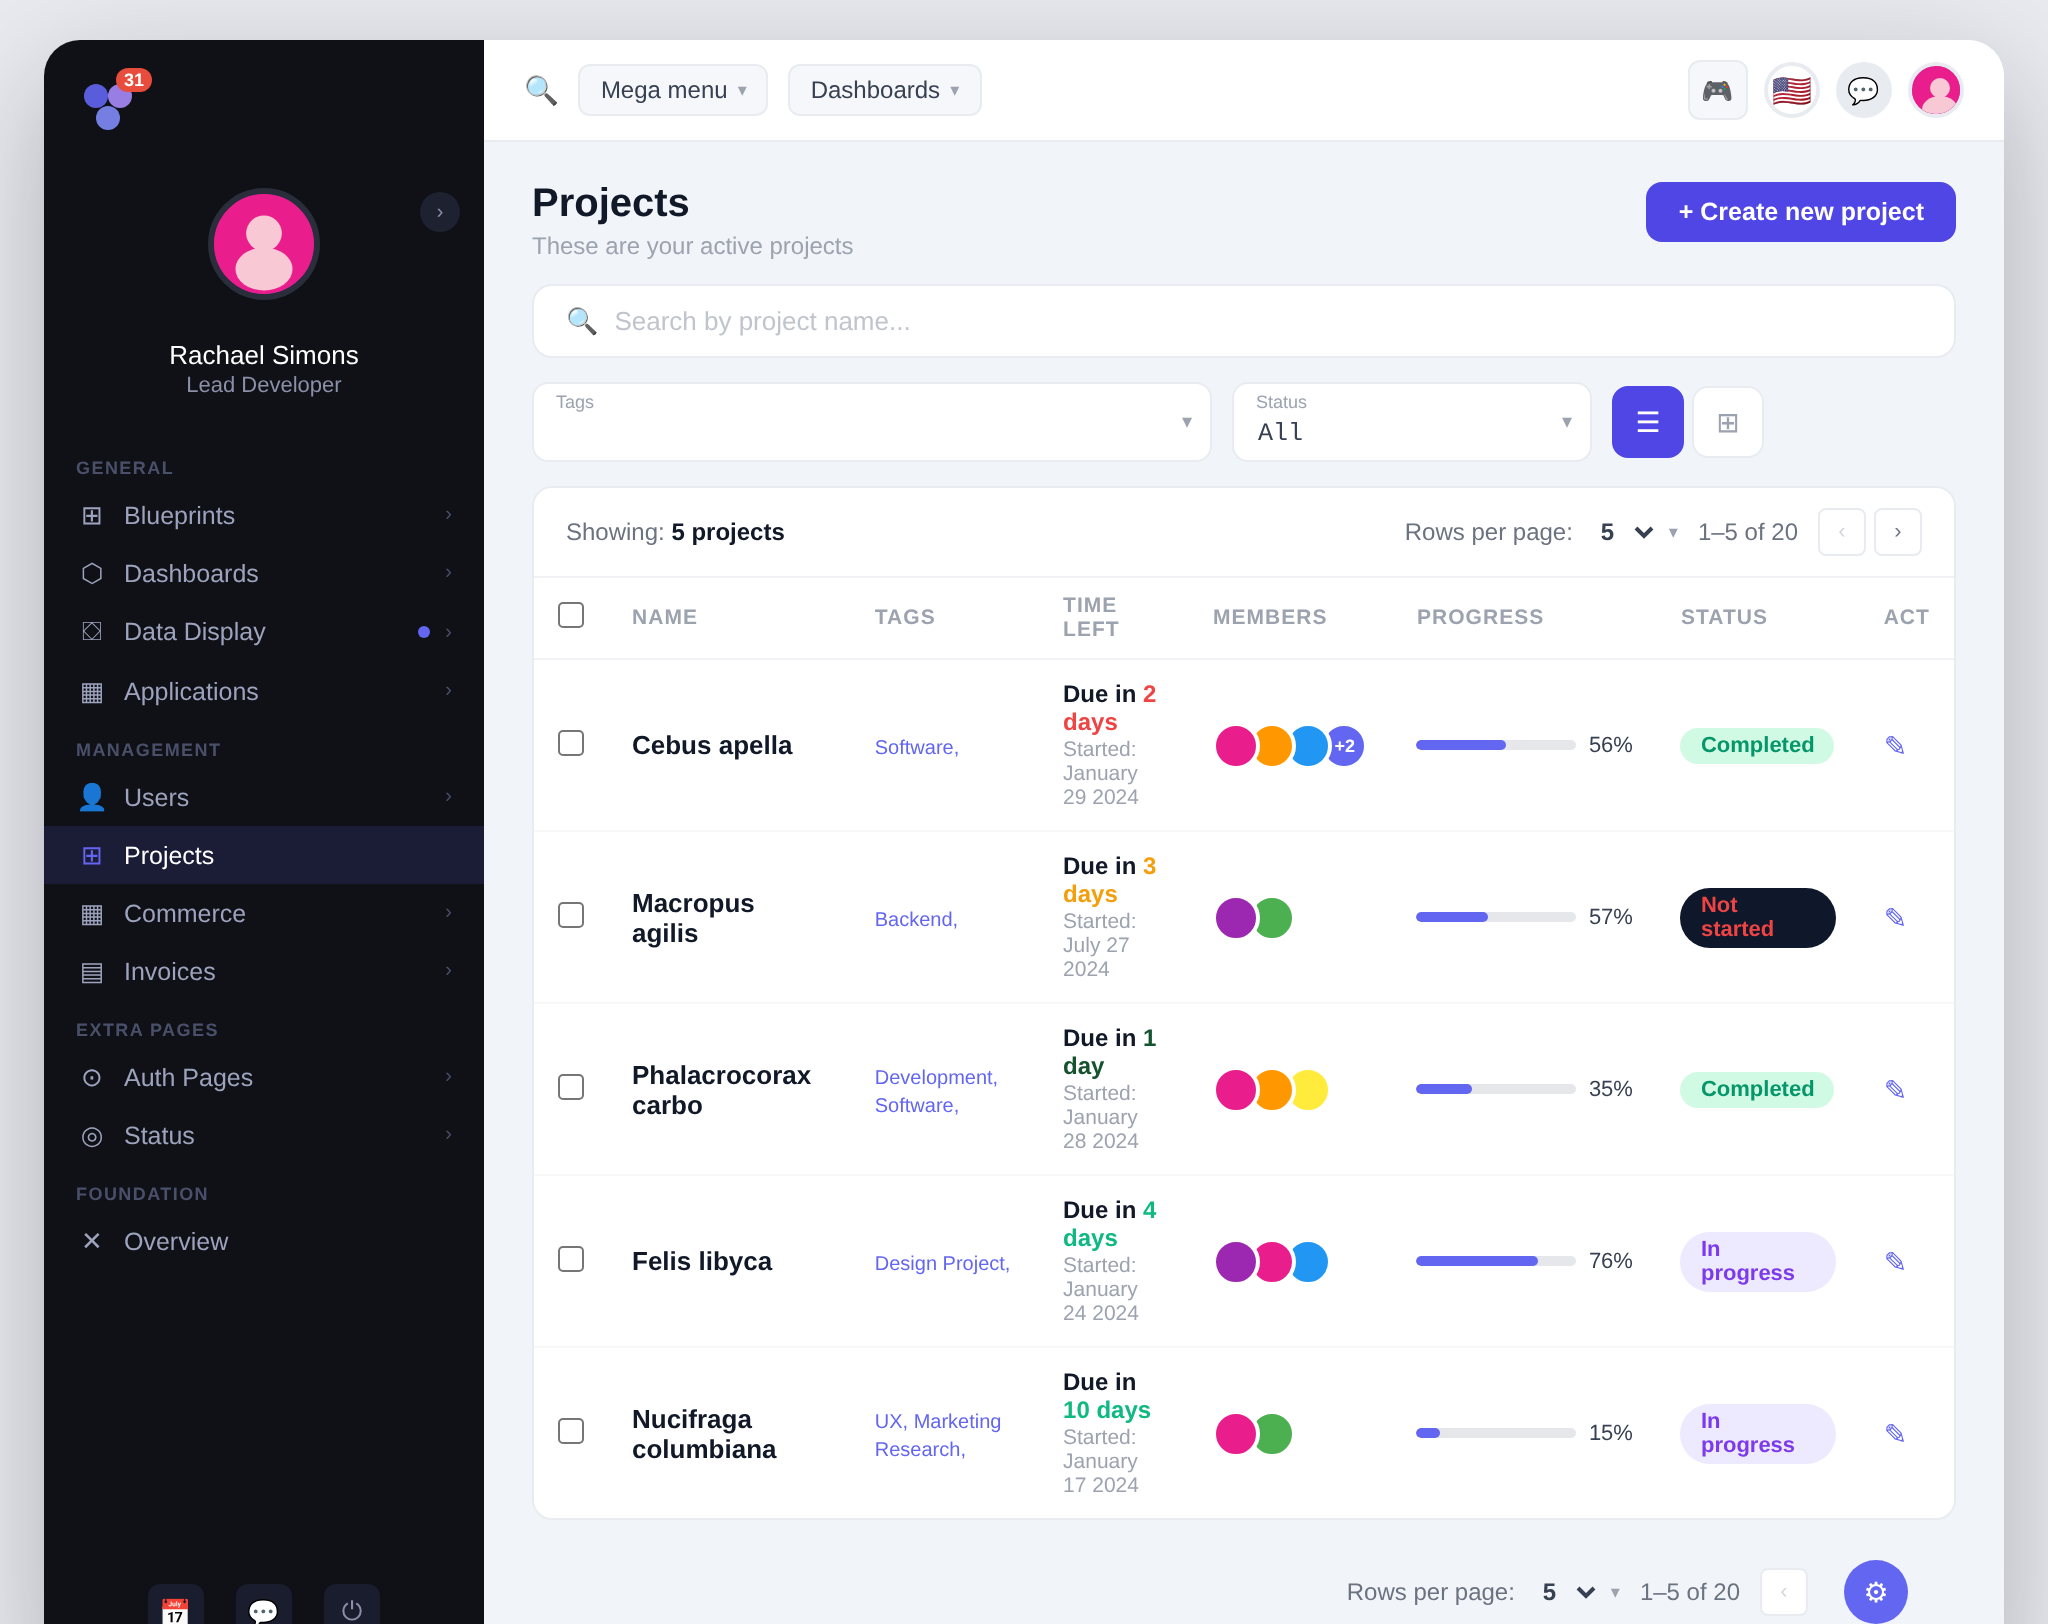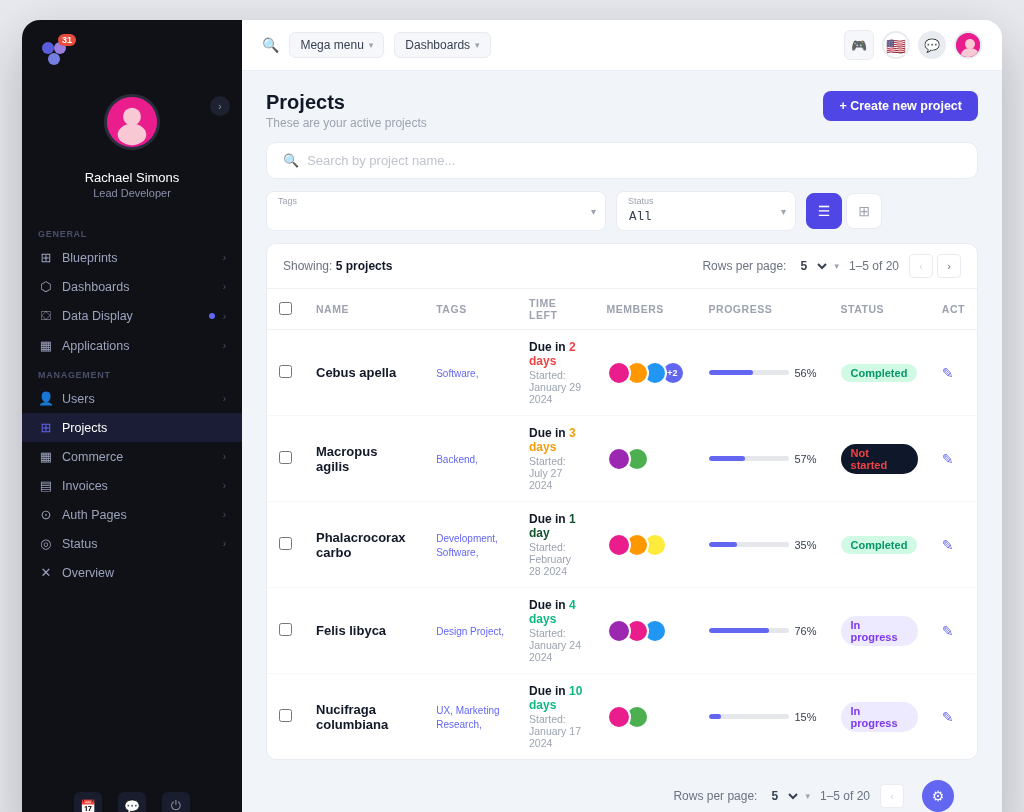--- a/index.html
+++ b/index.html
@@ -463,31 +463,33 @@
       <span class="si-icon">▦</span>
       <span class="si-label">Commerce</span>
       <span class="si-chevron">›</span>
     </div>
     <div class="sidebar-item">
       <span class="si-icon">▤</span>
       <span class="si-label">Invoices</span>
       <span class="si-chevron">›</span>
     </div>
 
+    <div class="sidebar-section-label">EXTRA PAGES</div>
     <div class="sidebar-item">
       <span class="si-icon">⊙</span>
       <span class="si-label">Auth Pages</span>
       <span class="si-chevron">›</span>
     </div>
     <div class="sidebar-item">
       <span class="si-icon">◎</span>
       <span class="si-label">Status</span>
       <span class="si-chevron">›</span>
     </div>
 
+    <div class="sidebar-section-label">FOUNDATION</div>
     <div class="sidebar-item">
       <span class="si-icon">✕</span>
       <span class="si-label">Overview</span>
     </div>
 
     <div class="sidebar-bottom">
       <div class="bottom-icon">📅</div>
       <div class="bottom-icon">💬</div>
       <div class="bottom-icon">⏻</div>
     </div>
@@ -653,21 +655,21 @@
     <td><span class="edit-icon">✎</span></td>
   </tr>
               <tr>
     <td class="cb"><input type="checkbox" style=""></td>
     <td><span class="project-name">Phalacrocorax carbo</span></td>
     <td><span class="tag-link">Development, Software,</span></td>
     <td>
       <div class="due-label">
         Due in <span style="color:#14532d">1 day</span>
       </div>
-      <div class="due-date">Started: February 28 2024</div>
+      <div class="due-date">Started: January 28 2024</div>
     </td>
     <td>
                   <div class="members-stack">
                     <div class="member-av" style="background:#e91e8c; z-index:10"></div>
                     <div class="member-av" style="background:#ff9800; z-index:9"></div>
                     <div class="member-av" style="background:#ffeb3b; z-index:8"></div>
                   </div>
                 </td>
     <td>
       <div class="progress-bar-wrap">

